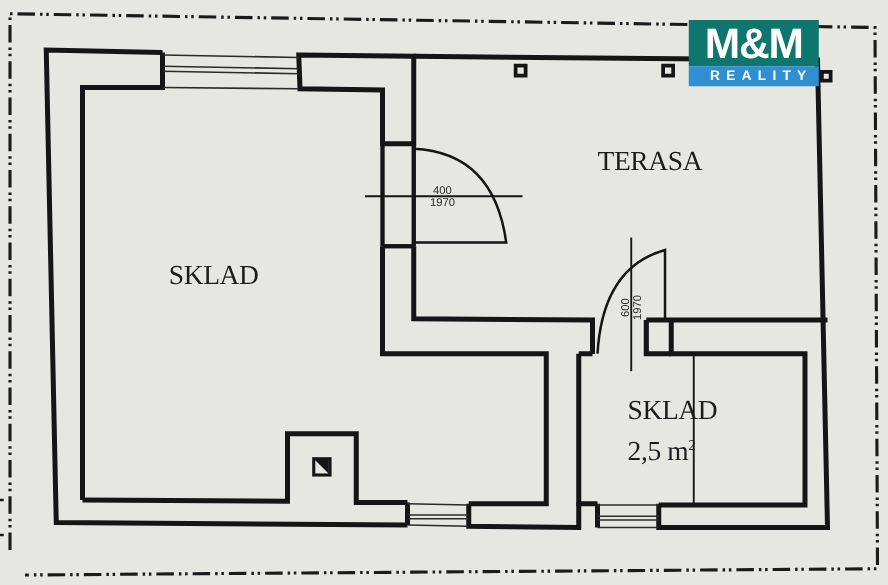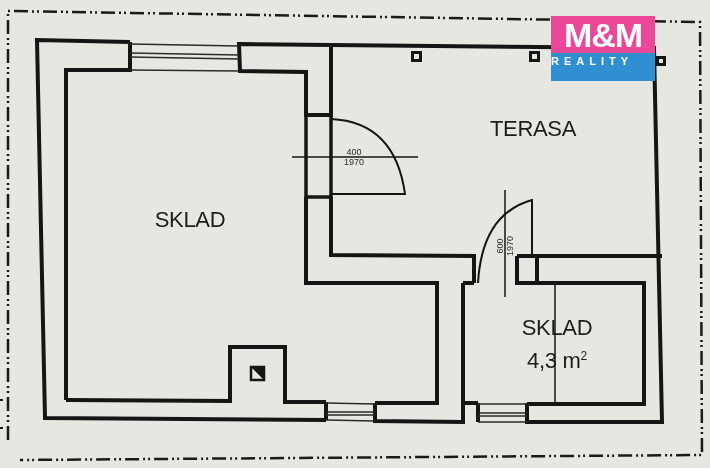--- a/index.html
+++ b/index.html
@@ -5,50 +5,50 @@
     html, body { margin: 0; padding: 0; }
     body {
       width: 710px; height: 468px; overflow: hidden;
       background: #e7e7e1;
       font-family: "Liberation Sans", sans-serif;
       position: relative;
     }
     #plan { position: absolute; left: 0; top: 0; }
     .room-label {
       position: absolute;
-      text-align: center;
+      text-align: left;
       color: #1c1c1c;
-      font-family: Liberation Sans, sans-serif;
+      font-family: Liberation Serif, serif;
       font-size: 22px;
       line-height: 29px;
       letter-spacing: -0.3px;
     }
     .room-label sup { font-size: 12px; vertical-align: 8px; }
     .door-dim {
       position: absolute;
       font-family: "Liberation Sans", sans-serif;
       font-size: 9px;
       line-height: 10px;
       color: #2a2a2a;
       text-align: center;
     }
     .logo {
       position: absolute; left: 551px; top: 16px; width: 104px; height: 53px;
     }
     .logo-top {
-      height: 37px; background: #ec4899; color: #fff;
+      height: 37px; background: #0f766e; color: #fff;
       font-family: "Liberation Sans", sans-serif; font-weight: bold;
       font-size: 34px; line-height: 38px; text-align: center;
       letter-spacing: -1px;
     }
     .logo-bottom {
-      height: 28px; background: #2f8fd0; color: #fff;
+      height: 16px; background: #2f8fd0; color: #fff;
       font-family: "Liberation Sans", sans-serif; font-weight: bold;
-      font-size: 11px; line-height: 16px; text-align: left;
-      letter-spacing: 5px; padding-left: 0;
+      font-size: 11px; line-height: 16px; text-align: center;
+      letter-spacing: 5px; padding-left: 12px;
     }
   </style>
 </head>
 <body>
 
 <svg id="plan" width="710" height="468" viewBox="0 0 710 468" xmlns="http://www.w3.org/2000/svg">
 
   <g fill="none" stroke="#1a1a1a" stroke-width="2.5" stroke-dasharray="14 4 2 3 2 4">
     <path d="M 8 440 L 8 11 L 700 22 L 702 455 L 20 460"></path>
   </g>
@@ -136,21 +136,21 @@
 <div class="room-label" style="left:135px; top:205px; width:110px;">
   <div>SKLAD</div>
 </div>
 
 <div class="room-label" style="left:478px; top:114px; width:110px;">
   <div>TERASA</div>
 </div>
 
 <div class="room-label" style="left:502px; top:313px; width:110px;">
   <div>SKLAD</div>
-  <div><span>4,3 m</span><sup>2</sup></div>
+  <div><span>2,5 m</span><sup>2</sup></div>
 </div>
 
 <div class="door-dim" style="left:336px; top:147px; width:36px;">
   <div>400</div>
   <div>1970</div>
 </div>
 
 <div class="door-dim" style="left:487px; top:236px; width:36px; transform: rotate(-90deg);">
   <div>600</div>
   <div>1970</div>

